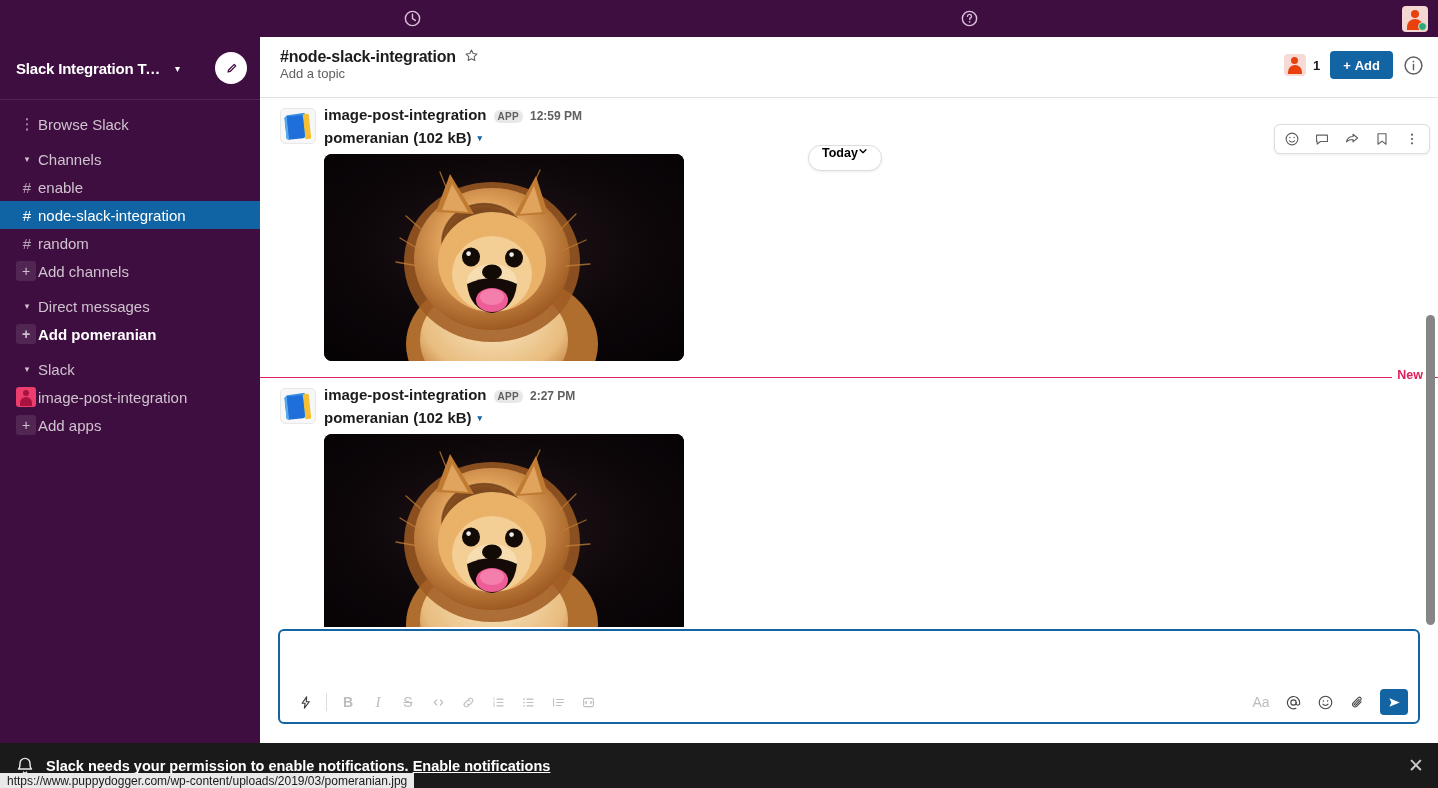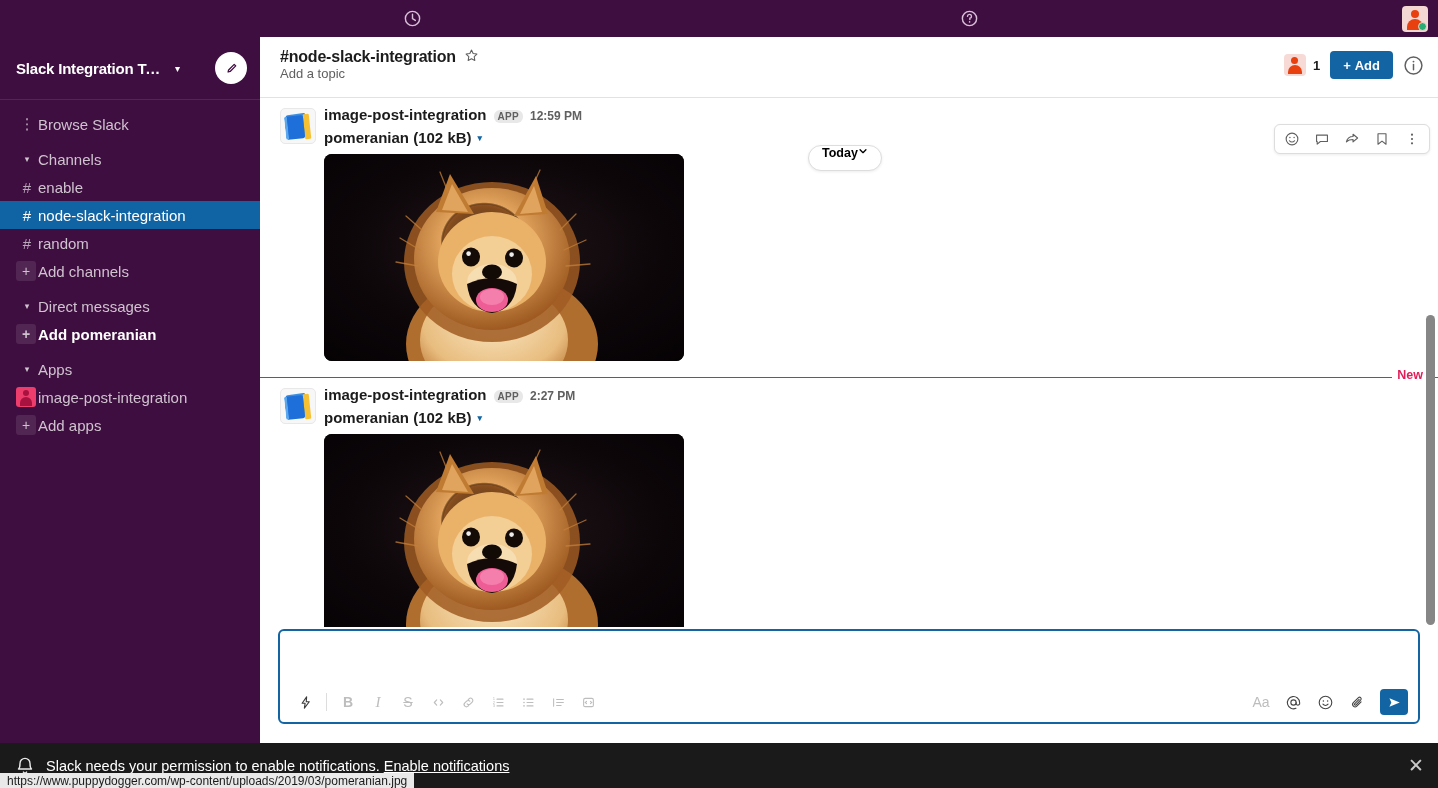--- a/index.html
+++ b/index.html
@@ -213,21 +213,21 @@
     color: #fff; cursor: pointer; margin-left: 6px;
   }
 
   
   .notifbar {
     position: absolute; left: 0; bottom: 0; width: 1438px; height: 45px;
     background: #1A1A1A; display: flex; align-items: center; padding: 0 14px;
     color: #fff;
   }
   .bell { width: 22px; height: 22px; color: #E8E8E8; margin-right: 10px; }
-  .notif-text { font-size: 14.5px; font-weight: normal; color: #fff; }
+  .notif-text { font-size: 14.5px; font-weight: bold; color: #fff; }
   .notif-link { text-decoration: underline; cursor: pointer; }
   .notif-close { margin-left: auto; color: #C9C9C9; font-size: 19px; cursor: pointer; line-height: 1; }
   .status-url {
     position: absolute; left: 0; bottom: 0; height: 15px;
     background: #E9E9E9; color: #1A1A1A; font-size: 12px;
     padding: 0 7px; display: flex; align-items: center; z-index: 20;
     font-family: "Liberation Sans", sans-serif; white-space: nowrap;
   }
 </style>
 </head>
@@ -301,21 +301,21 @@
         <span class="glyph caret">▾</span>
         <span>Direct messages</span>
       </div>
       <div class="nav-row chan-row bold-row">
         <span class="plus-box">+</span>
         <span>Add pomeranian</span>
       </div>
 
       <div class="nav-row section-row">
         <span class="glyph caret">▾</span>
-        <span>Apps</span>
+        <span>Slack</span>
       </div>
       <div class="nav-row chan-row">
         <span class="app-avatar">
           <span class="h"></span>
             <span class="b"></span>
         </span>
         <span>image-post-integration</span>
       </div>
       <div class="nav-row chan-row">
         <span class="plus-box">+</span>

